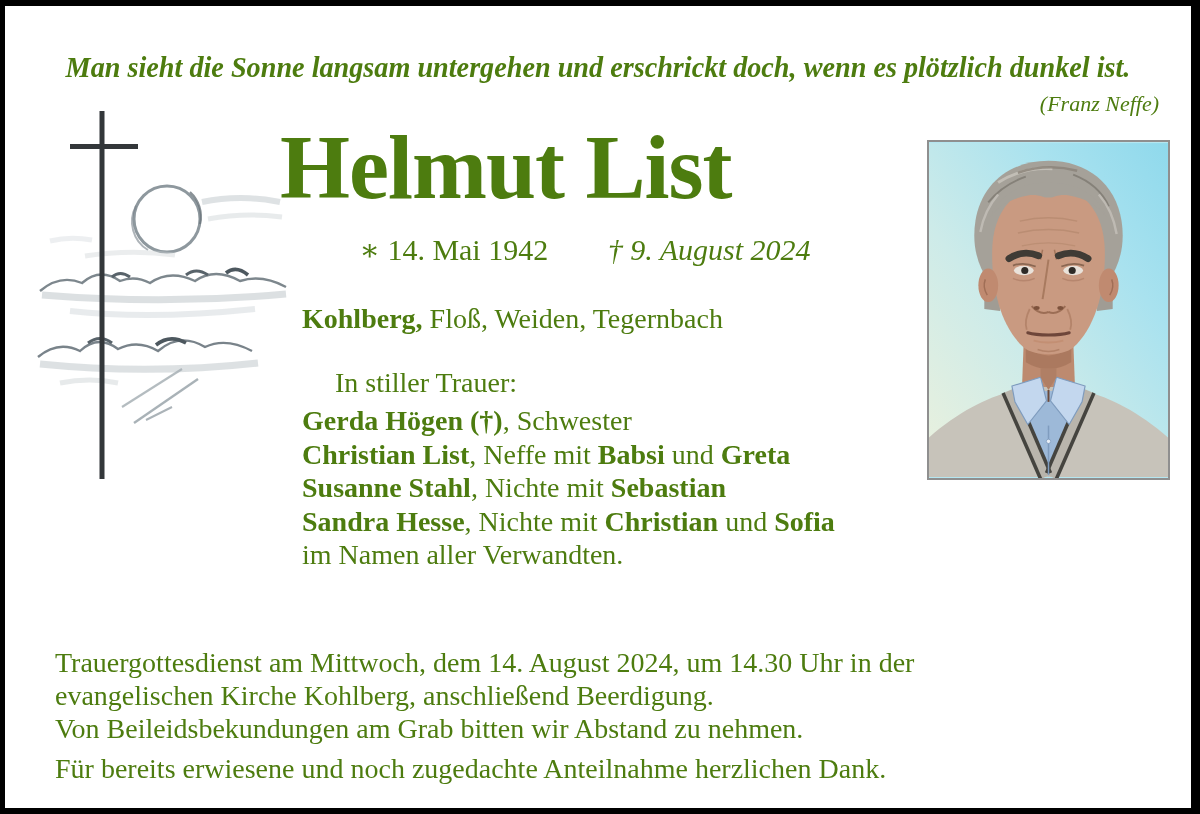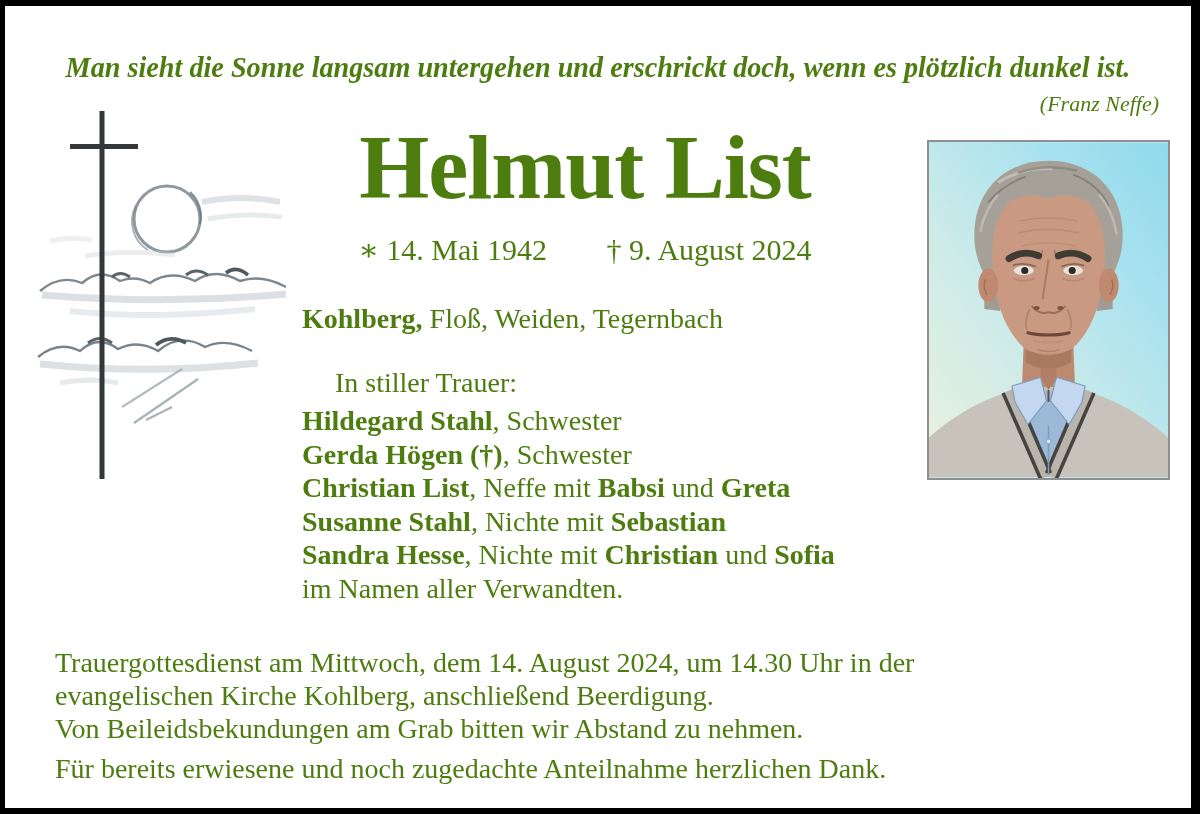--- a/index.html
+++ b/index.html
@@ -22,28 +22,28 @@
     white-space:nowrap;
     font-weight:bold;font-style:italic;font-size:30px;
   }
   .kafka{
     position:absolute;top:85px;right:32px;
     font-style:italic;font-size:22px;
   }
   .sketch{position:absolute;left:25px;top:100px;width:270px;height:385px;}
   .name{
     position:absolute;left:275px;top:116px;width:610px;
-    text-align:center;font-size:90px;font-weight:bold;line-height:92px;
+    font-size:90px;font-weight:bold;line-height:92px;
     white-space:nowrap;letter-spacing:-1px;
   }
   .dates{
     position:absolute;left:275px;top:226px;width:610px;
     text-align:center;font-size:30px;white-space:nowrap;
   }
-  .dates .death{margin-left:52px;}
+  .dates .death{margin-left:52px;font-style:italic;}
   .places{position:absolute;left:297px;top:297px;font-size:28px;white-space:nowrap;}
   .intro{position:absolute;left:297px;top:361px;font-size:28px;white-space:nowrap;margin-left:33px;}
   .mourners{
     position:absolute;left:297px;top:398px;
     font-size:28px;line-height:33.5px;white-space:nowrap;
   }
   .b{font-weight:bold;margin-top:48px;}
   .notices{
     position:absolute;left:50px;top:640px;width:960px;
     font-size:28px;line-height:33px;
@@ -113,21 +113,20 @@
     <span class="death">† 9. August 2024</span>
   </div>
 
   <div class="places">
     <span class="b">Kohlberg,</span><span> Floß, Weiden, Tegernbach</span>
   </div>
 
   <div class="intro">In stiller Trauer:</div>
 
   <div class="mourners">
-      <div><span class="b">Hildegard Stahl</span><span>, Schwester</span></div>
       <div><span class="b">Gerda Högen (†)</span><span>, Schwester</span></div>
       <div><span class="b">Christian List</span><span>, Neffe mit </span><span class="b">Babsi</span><span> und </span><span class="b">Greta</span></div>
       <div><span class="b">Susanne Stahl</span><span>, Nichte mit </span><span class="b">Sebastian</span></div>
       <div><span class="b">Sandra Hesse</span><span>, Nichte mit </span><span class="b">Christian</span><span> und </span><span class="b">Sofia</span></div>
       <div><span>im Namen aller Verwandten.</span></div>
     </div>
 
   <div class="notices">
     <p>Trauergottesdienst am Mittwoch, dem 14. August 2024, um 14.30 Uhr in der evangelischen Kirche Kohlberg, anschließend Beerdigung.</p>
     <p>Von Beileidsbekundungen am Grab bitten wir Abstand zu nehmen.</p>

